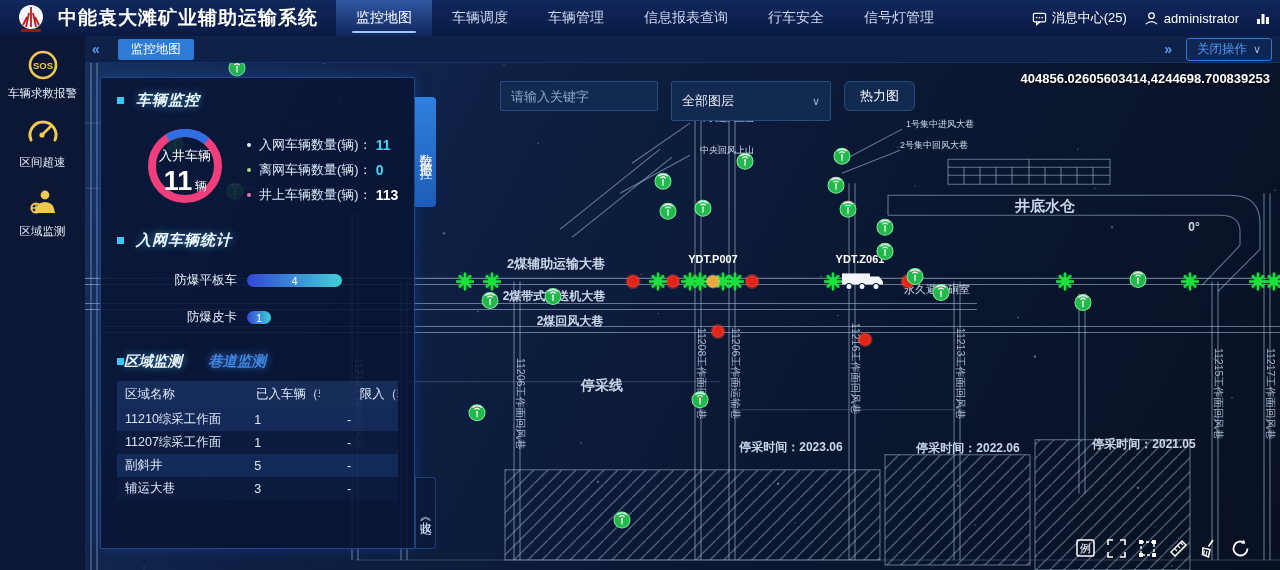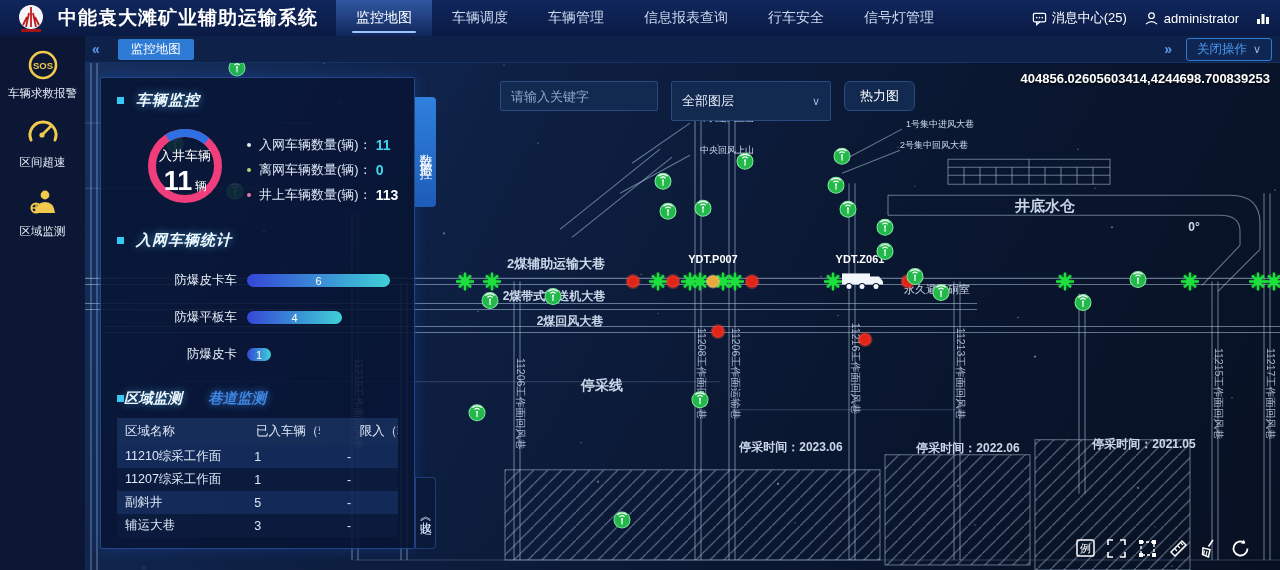--- a/index.html
+++ b/index.html
@@ -533,28 +533,20 @@
             <span class="stat-value" style="color: rgb(255, 255, 255);">113</span>
           </div>
         </div>
     </div>
     <div class="sec-header">
       <span class="bullet"></span>
       <span class="sec-title">入网车辆统计</span>
     </div>
     <div class="bars" id="bars-list">
         <div class="bar-row">
-          <span class="bar-label">防爆皮卡车</span>
-          <div class="bar-track">
-            <div class="bar-fill" style="width: 143px;">
-              <span class="bar-val">6</span>
-            </div>
-          </div>
-        </div>
-        <div class="bar-row">
           <span class="bar-label">防爆平板车</span>
           <div class="bar-track">
             <div class="bar-fill" style="width: 95px;">
               <span class="bar-val">4</span>
             </div>
           </div>
         </div>
         <div class="bar-row">
           <span class="bar-label">防爆皮卡</span>
           <div class="bar-track">

